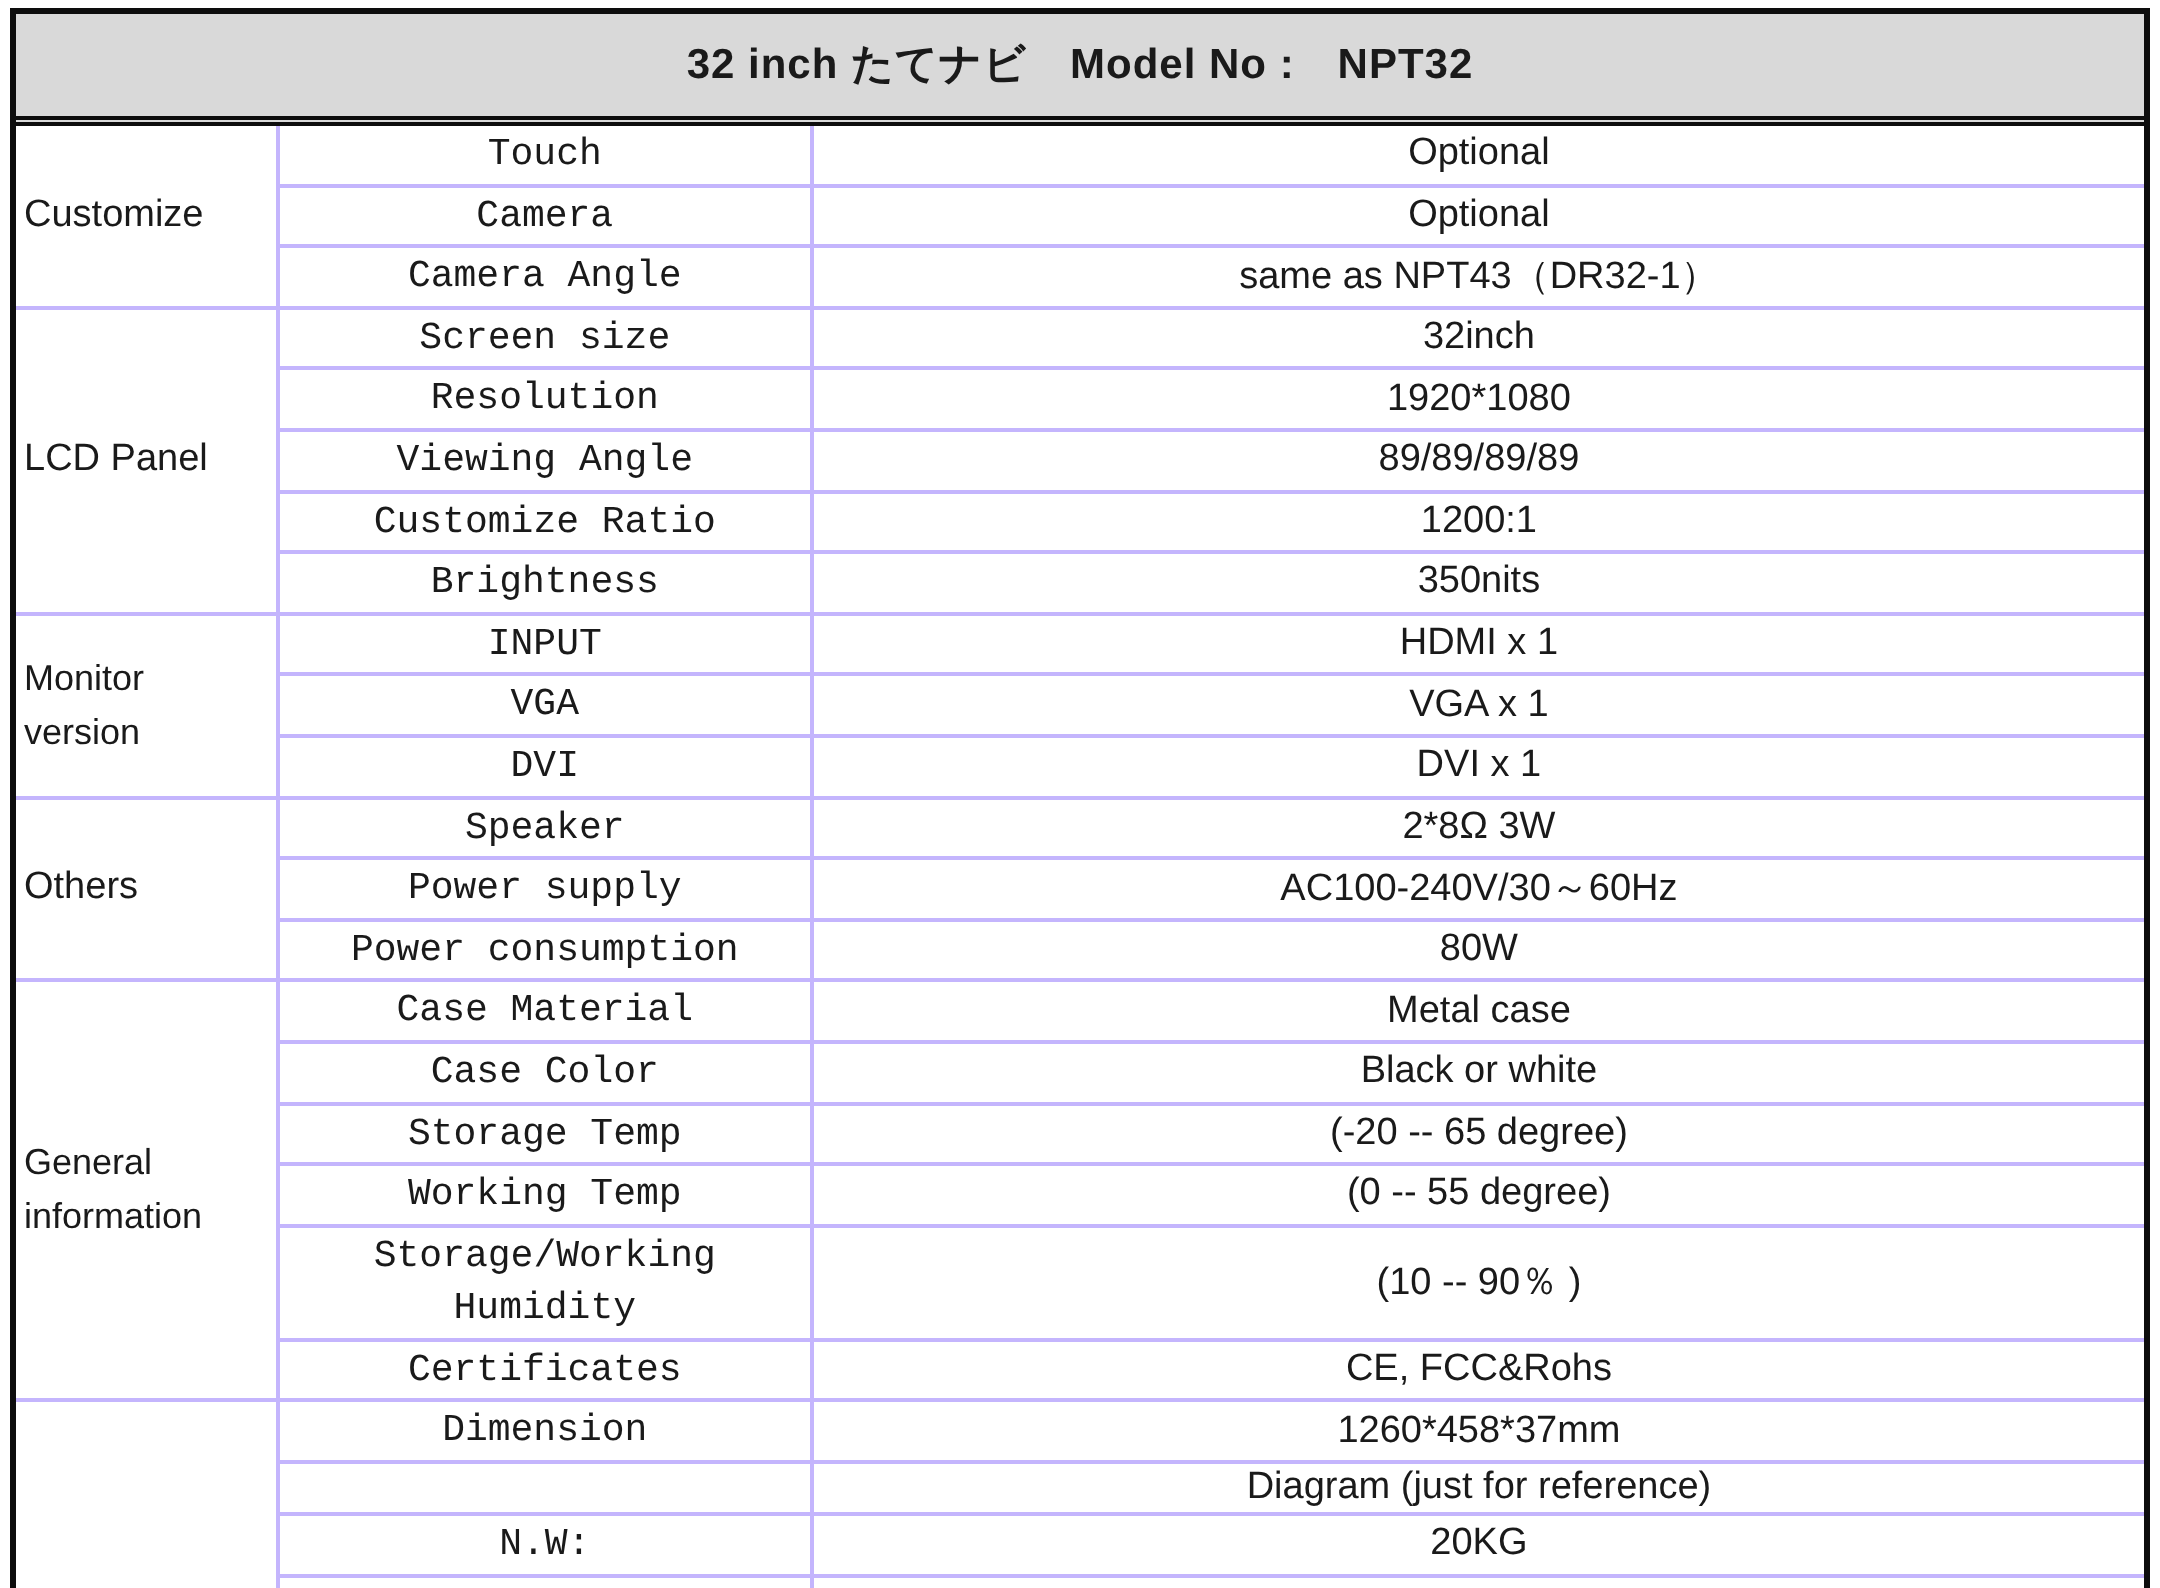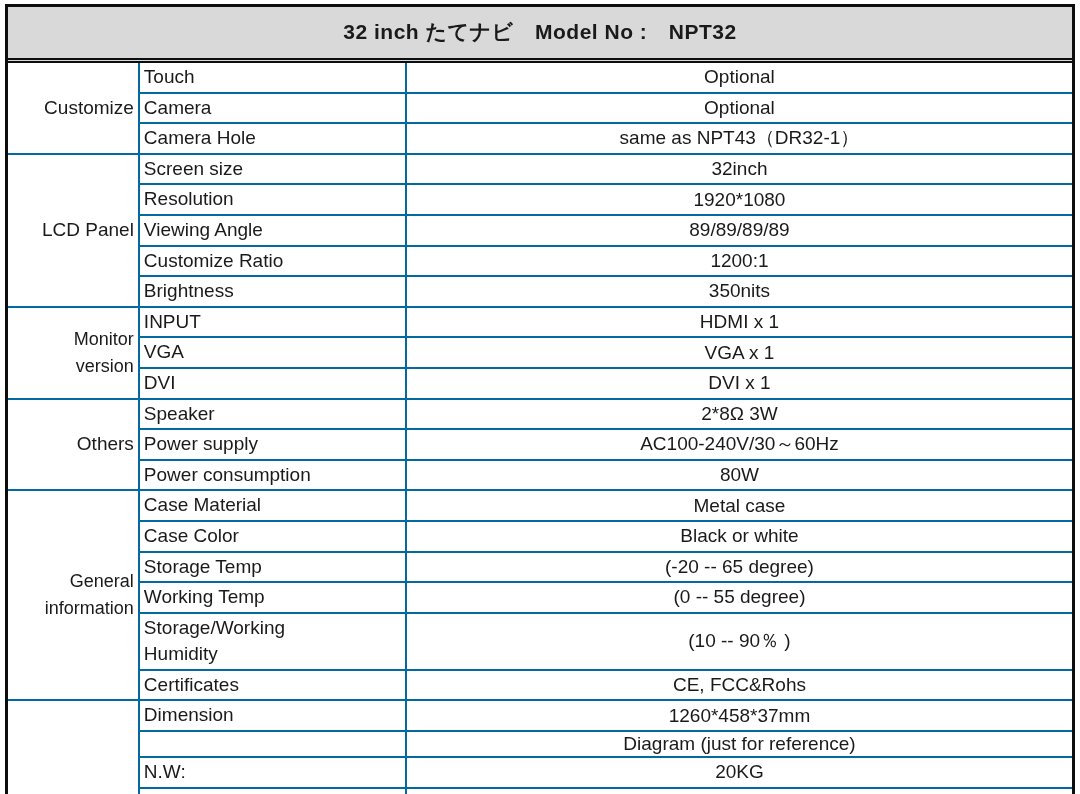--- a/index.html
+++ b/index.html
@@ -28,42 +28,43 @@
     font-size: 21px;
     padding: 11px 0 12px 0;
     letter-spacing: 0.5px;
   }
   table.spec-table {
     width: 100%;
     border-collapse: collapse;
     table-layout: fixed;
   }
   table.spec-table td {
-    border: 2px solid #0369a1;
+    border: 2px solid #c4b5fd;
     font-size: 19px;
     height: 26px;
     padding: 1px 4px;
     box-sizing: border-box;
     overflow: hidden;
   }
   col.c-group { width: 12.3%; }
   col.c-name  { width: 25.1%; }
   col.c-value { width: 62.6%; }
   td.group-cell {
-    text-align: right;
+    text-align: left;
     vertical-align: middle;
     line-height: 1.5;
   }
   td.group-cell.small { font-size: 18px; }
   td.name-cell {
-    text-align: left;
+    text-align: center;
     vertical-align: top;
     white-space: pre-line;
     line-height: 1.4;
     padding-left: 6px;
+    font-family: Liberation Mono, monospace;
   }
   td.value-cell {
     text-align: center;
     vertical-align: middle;
   }
   
   table.spec-table tr td:first-child { border-left: none; }
   table.spec-table tr td:last-child { border-right: none; }
   table.spec-table tr:last-child td { border-bottom: none; }
   table.spec-table tr:first-child td { border-top: none; }
@@ -84,21 +85,21 @@
           <tr>
             <td class="group-cell" rowspan="3">Customize</td>
             <td class="name-cell">Touch</td>
             <td class="value-cell">Optional</td>
           </tr>
           <tr>
             <td class="name-cell">Camera</td>
             <td class="value-cell">Optional</td>
           </tr>
           <tr>
-            <td class="name-cell">Camera Hole</td>
+            <td class="name-cell">Camera Angle</td>
             <td class="value-cell">same as NPT43（DR32-1）</td>
           </tr>
           <tr>
             <td class="group-cell" rowspan="5">LCD Panel</td>
             <td class="name-cell">Screen size</td>
             <td class="value-cell">32inch</td>
           </tr>
           <tr>
             <td class="name-cell">Resolution</td>
             <td class="value-cell">1920*1080</td>

